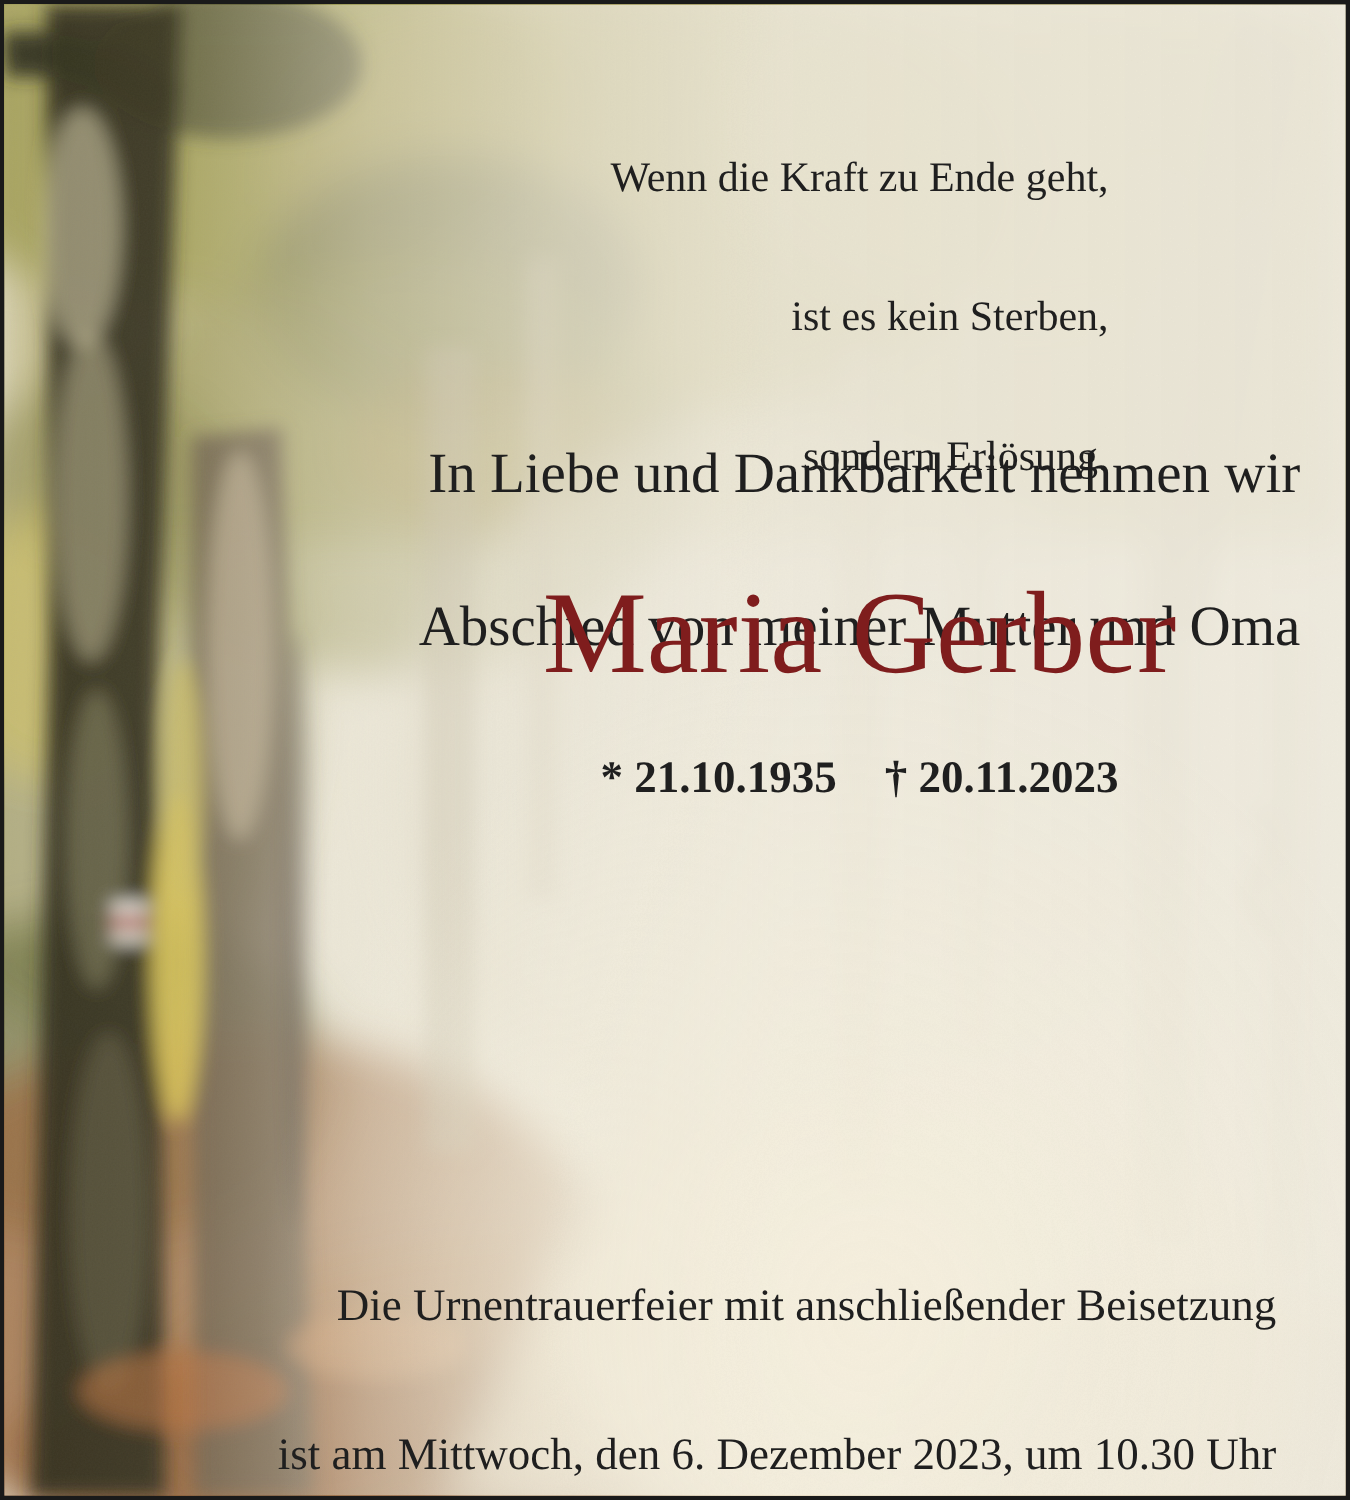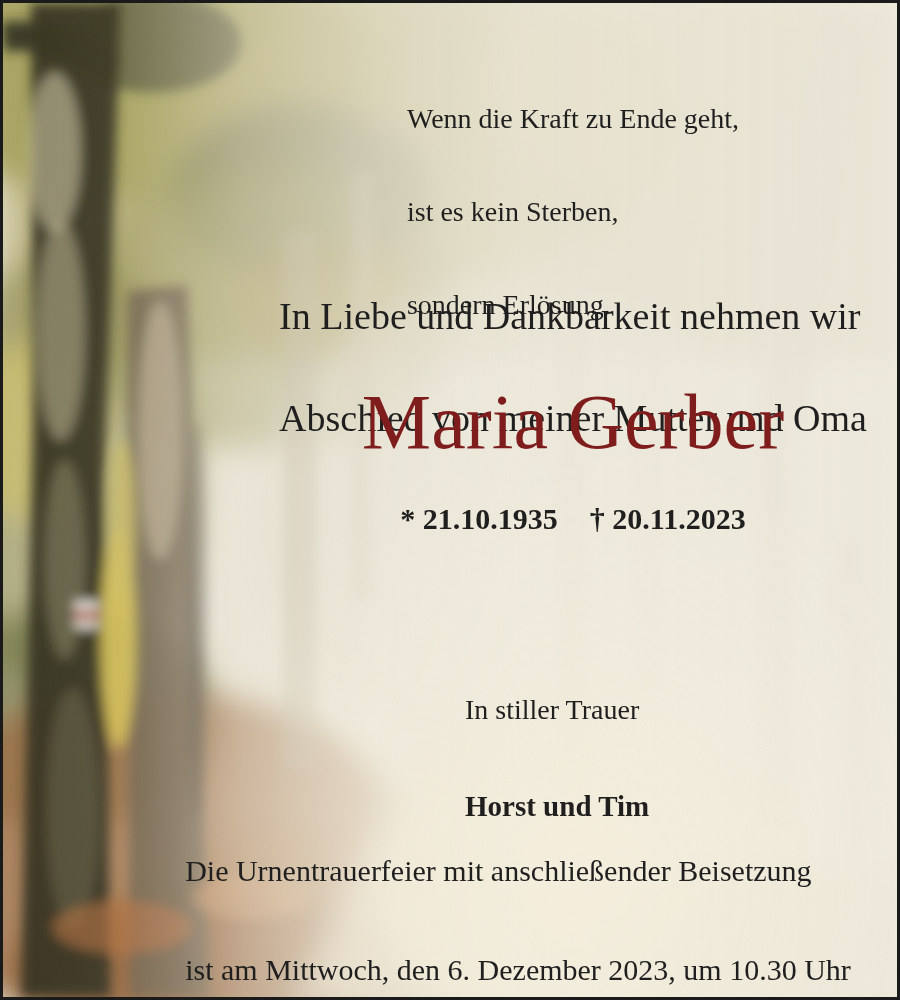--- a/index.html
+++ b/index.html
@@ -14,21 +14,21 @@
     font-family: "Liberation Serif", "DejaVu Serif", serif;
     color: #1f1f1f;
   }
   .bg {
     position: absolute;
     inset: 0;
     width: 100%;
     height: 100%;
   }
   .txt { position: absolute; white-space: pre; }
-  .centered { transform: translateX(-50%); text-align: left; }
+  .centered { transform: translateX(-50%); text-align: right; }
 
   .quote {
     top: 38px; left: 570px;
     font-size: 28px; line-height: 31px;
   }
   .intro {
     top: 228px; left: 570px;
     font-size: 38px; line-height: 34px;
   }
   .name {
@@ -153,24 +153,20 @@
     <div>Abschied von meiner Mutter und Oma</div>
   </div>
 
   <div class="txt name centered">Maria Gerber</div>
 
   <div class="txt dates">
     <span>* 21.10.1935</span>
     <span>† 20.11.2023</span>
   </div>
 
-  <div class="txt mourning">
-    <div>In stiller Trauer</div>
-    <div class="mourners">Horst und Tim</div>
-  </div>
 
   <div class="txt details centered">
     <div>Die Urnentrauerfeier mit anschließender Beisetzung</div>
     <div>ist am Mittwoch, den 6. Dezember 2023, um 10.30 Uhr</div>
     
     
     
   </div>
 
 </div>

